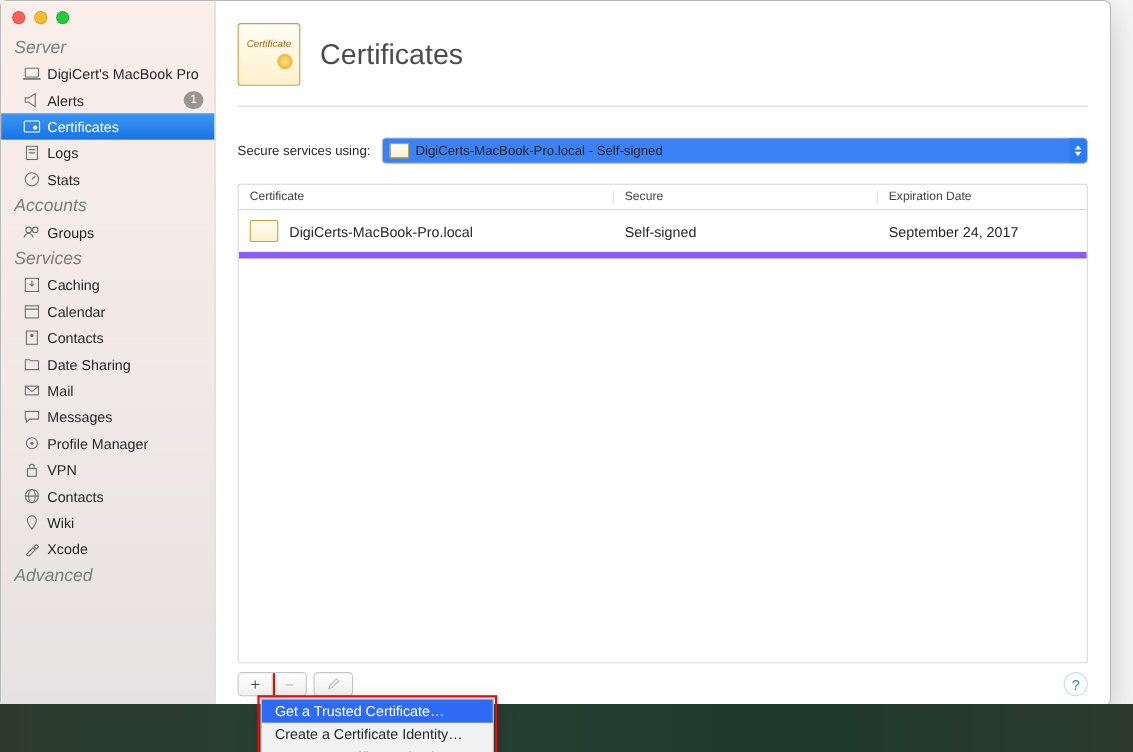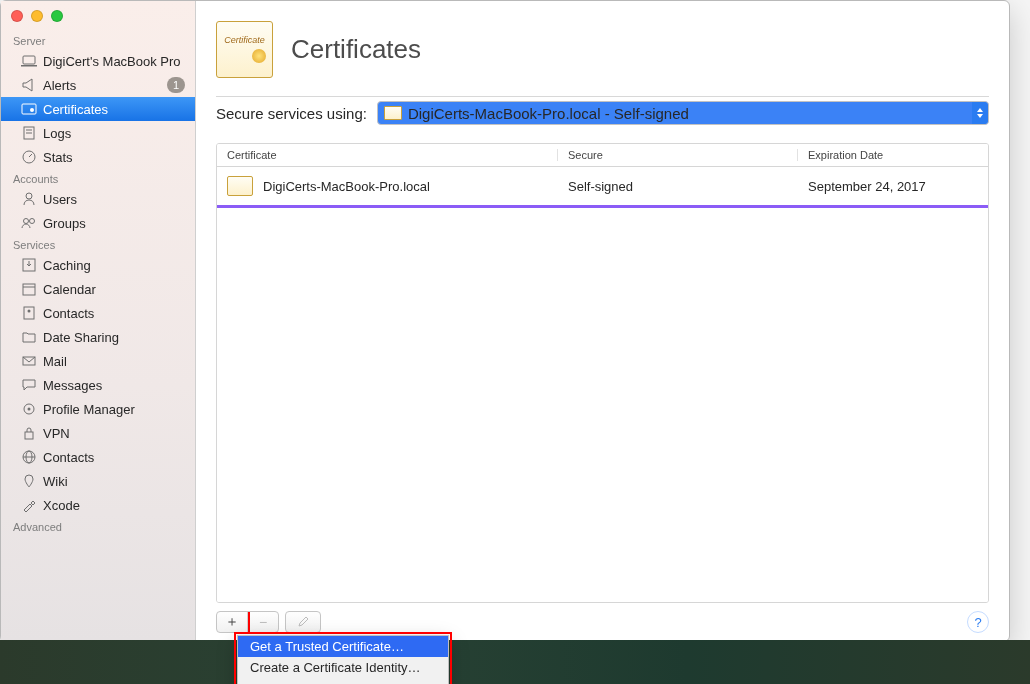--- a/index.html
+++ b/index.html
@@ -50,23 +50,24 @@
     flex: 0 0 195px;
     background: linear-gradient(180deg,#faeeea 0%, #f0e8e7 60%, #e6e2e3 100%);
     border-right: 1px solid #cfcfcf;
     padding-top: 30px;
     box-sizing: border-box;
     font-size: 13px;
     overflow: hidden;
   }
   .sb-section-title {
     padding: 4px 12px 2px 12px;
-    font-size: 11px;
+    font-size: 16px;
     color: #7d7d7d;
     font-weight: 500;
+    font-style: italic;
   }
   .sb-item {
     display: flex;
     align-items: center;
     padding: 2px 10px 2px 20px;
     height: 20px;
     cursor: default;
     user-select: none;
   }
   .sb-item .icn {
@@ -119,22 +120,22 @@
   .page-title {
     font-size:26px;
     font-weight:400;
     color:#4c4c4c;
   }
 
   .secure-row {
     display:flex;
     align-items:center;
     gap:10px;
-    margin-top:4px;
-    font-size:15px;
+    margin-top:28px;
+    font-size:12px;
   }
   .combo {
     flex:1;
     height:22px;
     border:1px solid #c2c2c2;
     border-radius:4px;
     display:flex;
     align-items:center;
     padding:0 0 0 6px;
     background:#3b82f6;
@@ -189,21 +190,21 @@
     border-bottom:1px solid #d6d6d6;
   }
   .thead > div {
     padding:0 10px;
     border-right:1px solid #e2e2e2;
   }
   .thead > div:last-child{border-right:none;}
   .tbody { flex:1; background:#fff; }
   .trow {
     height:38px;
-    border-bottom:3px solid #8b5cf6;
+    border-bottom:6px solid #8b5cf6;
     font-size:13px;
   }
   .trow > div { padding:0 10px; }
   .cert-cell {
     display:flex;align-items:center;gap:10px;
   }
   .cert-cell .mini {
     width:24px;height:18px;
     border:1px solid #c9a13b;
     background:linear-gradient(#fffdf4,#fdf1cd);
@@ -354,29 +355,20 @@
             <circle cx="7" cy="7" r="6" fill="none" stroke="currentColor"></circle>
             <line x1="7" y1="7" x2="10" y2="4" stroke="currentColor"></line>
           </svg>
       </span>
       <span>Stats</span>
     </div>
 
     <div class="sb-section-title">Accounts</div>
     <div class="sb-item">
       <span class="icn">
-        <svg width="14" height="14" viewBox="0 0 14 14">
-            <circle cx="7" cy="4" r="3" fill="none" stroke="currentColor"></circle>
-            <path d="M2 13c0-3 2-5 5-5s5 2 5 5" fill="none" stroke="currentColor"></path>
-          </svg>
-      </span>
-      <span>Users</span>
-    </div>
-    <div class="sb-item">
-      <span class="icn">
         <svg width="16" height="12" viewBox="0 0 16 12">
             <circle cx="5" cy="4" r="2.5" fill="none" stroke="currentColor"></circle>
             <circle cx="11" cy="4" r="2.5" fill="none" stroke="currentColor"></circle>
             <path d="M1 11c0-2 2-4 4-4s4 2 4 4" fill="none" stroke="currentColor"></path>
           </svg>
       </span>
       <span>Groups</span>
     </div>
 
     <div class="sb-section-title">Services</div>

